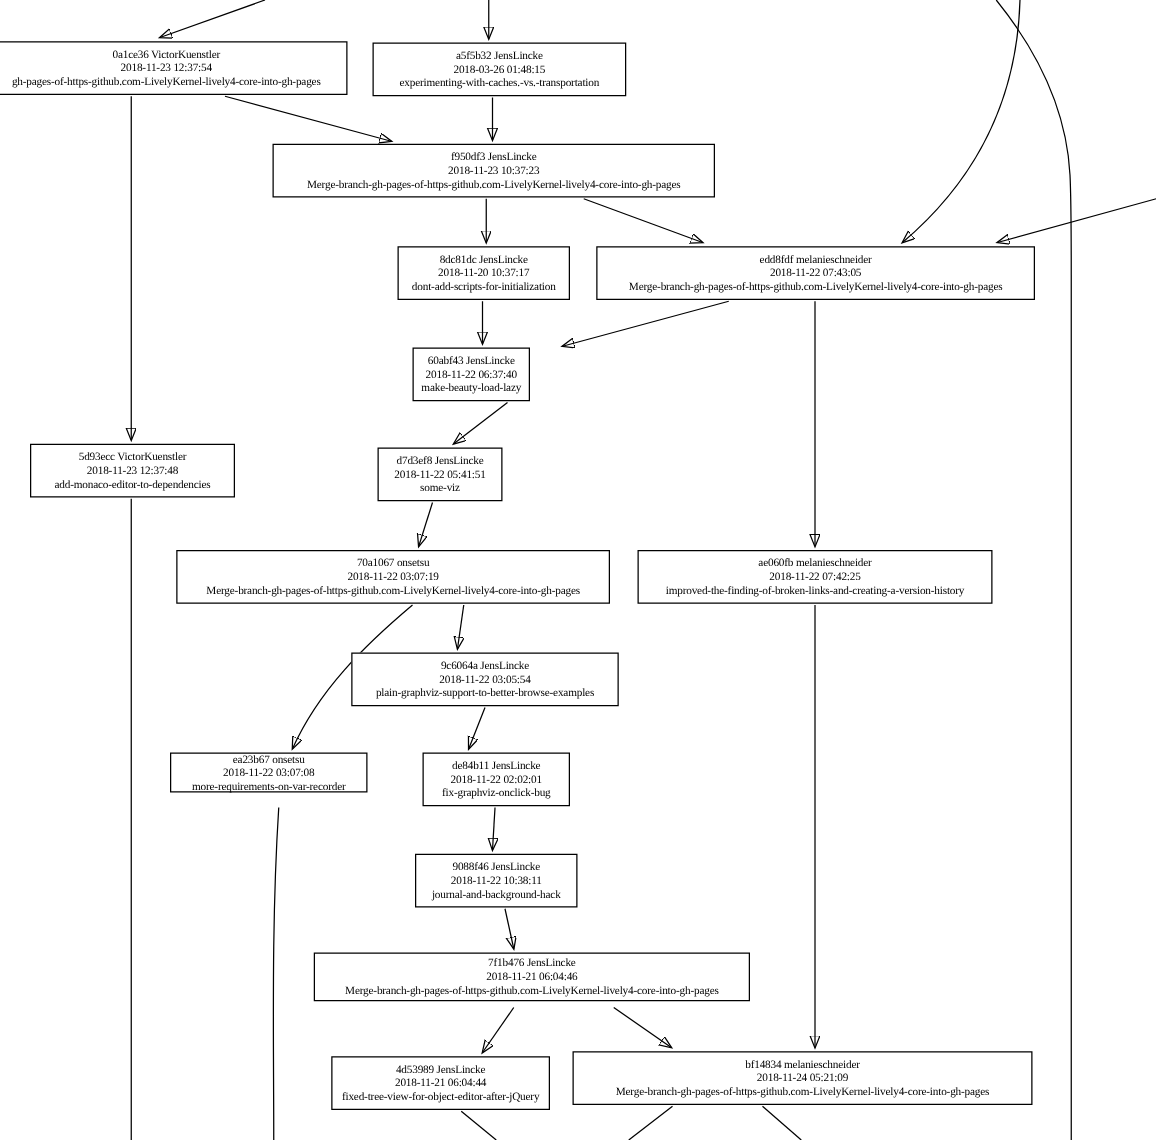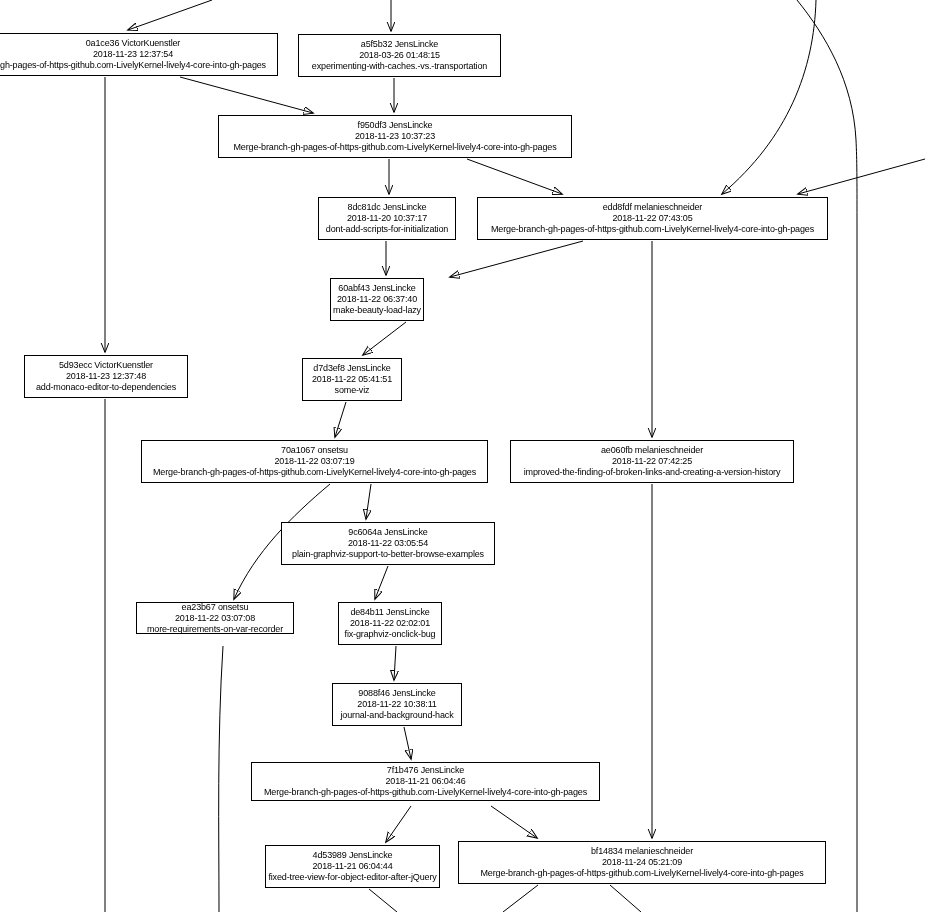--- a/index.html
+++ b/index.html
@@ -2,21 +2,21 @@
 <html><head>
 <meta charset="utf-8">
 <style>
   html, body { margin: 0; padding: 0; background: #ffffff; }
   #canvas {
     position: relative;
     width: 925px;
     height: 912px;
     overflow: hidden;
     background: #ffffff;
-    font-family: Liberation Sans, sans-serif;
+    font-family: Liberation Serif, serif;
   }
   #edges {
     position: absolute;
     left: 0; top: 0;
   }
   #edges path, #edges line {
     fill: none;
     stroke: #000000;
     stroke-width: 1;
   }
@@ -143,21 +143,21 @@
     <span>2018-11-22 03:05:54</span>
     <span>plain-graphviz-support-to-better-browse-examples</span>
   </div>
 
   <div class="node" style="left:136px;top:602px;width:158px;height:32px">
     <span>ea23b67 onsetsu</span>
     <span>2018-11-22 03:07:08</span>
     <span>more-requirements-on-var-recorder</span>
   </div>
 
-  <div class="node" style="left:338px;top:602px;width:104px;height:43px">
+  <div class="node" style="left:338px;top:602px;width:118px;height:43px">
     <span>de84b11 JensLincke</span>
     <span>2018-11-22 02:02:01</span>
     <span>fix-graphviz-onclick-bug</span>
   </div>
 
   <div class="node" style="left:332px;top:683px;width:130px;height:43px">
     <span>9088f46 JensLincke</span>
     <span>2018-11-22 10:38:11</span>
     <span>journal-and-background-hack</span>
   </div>

